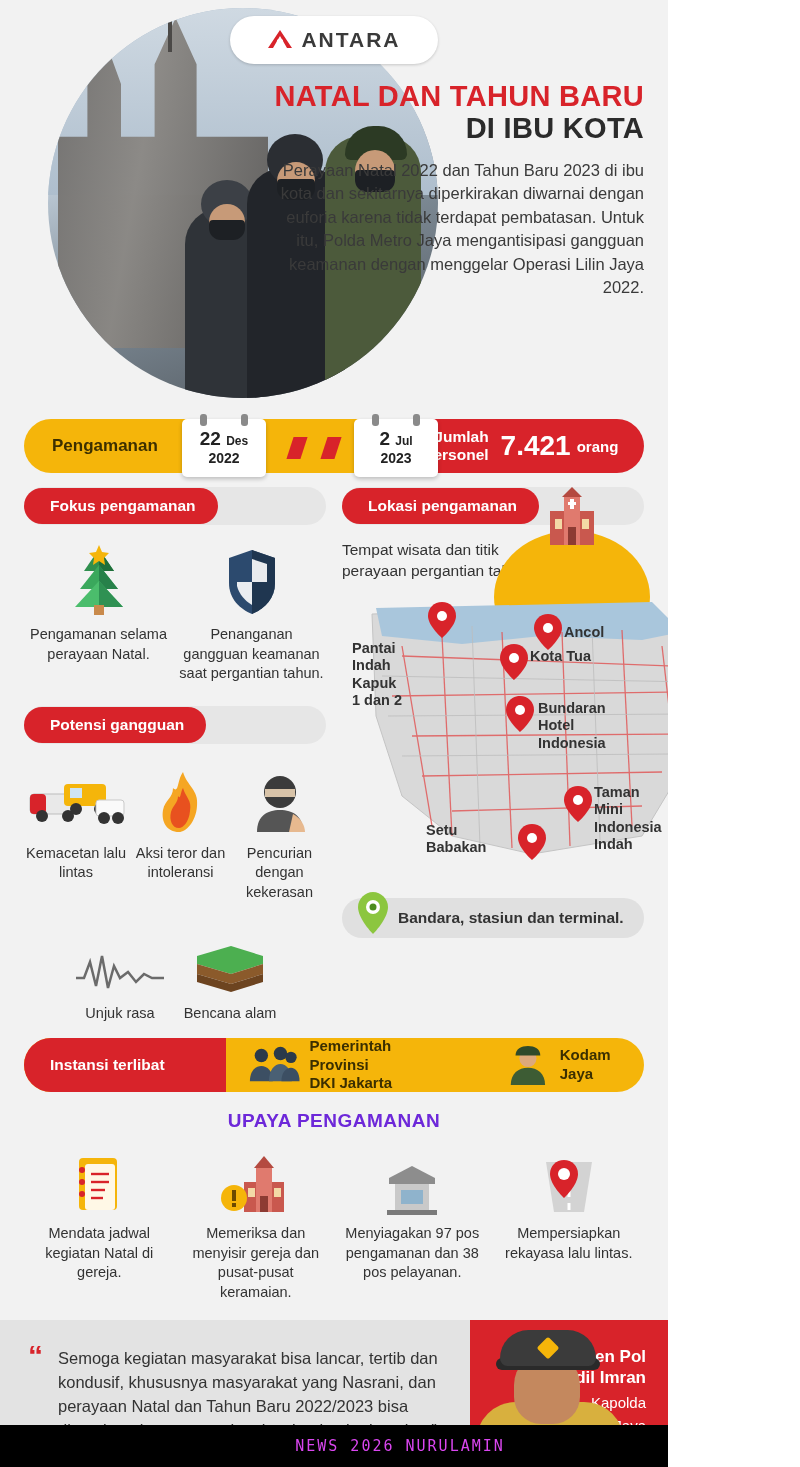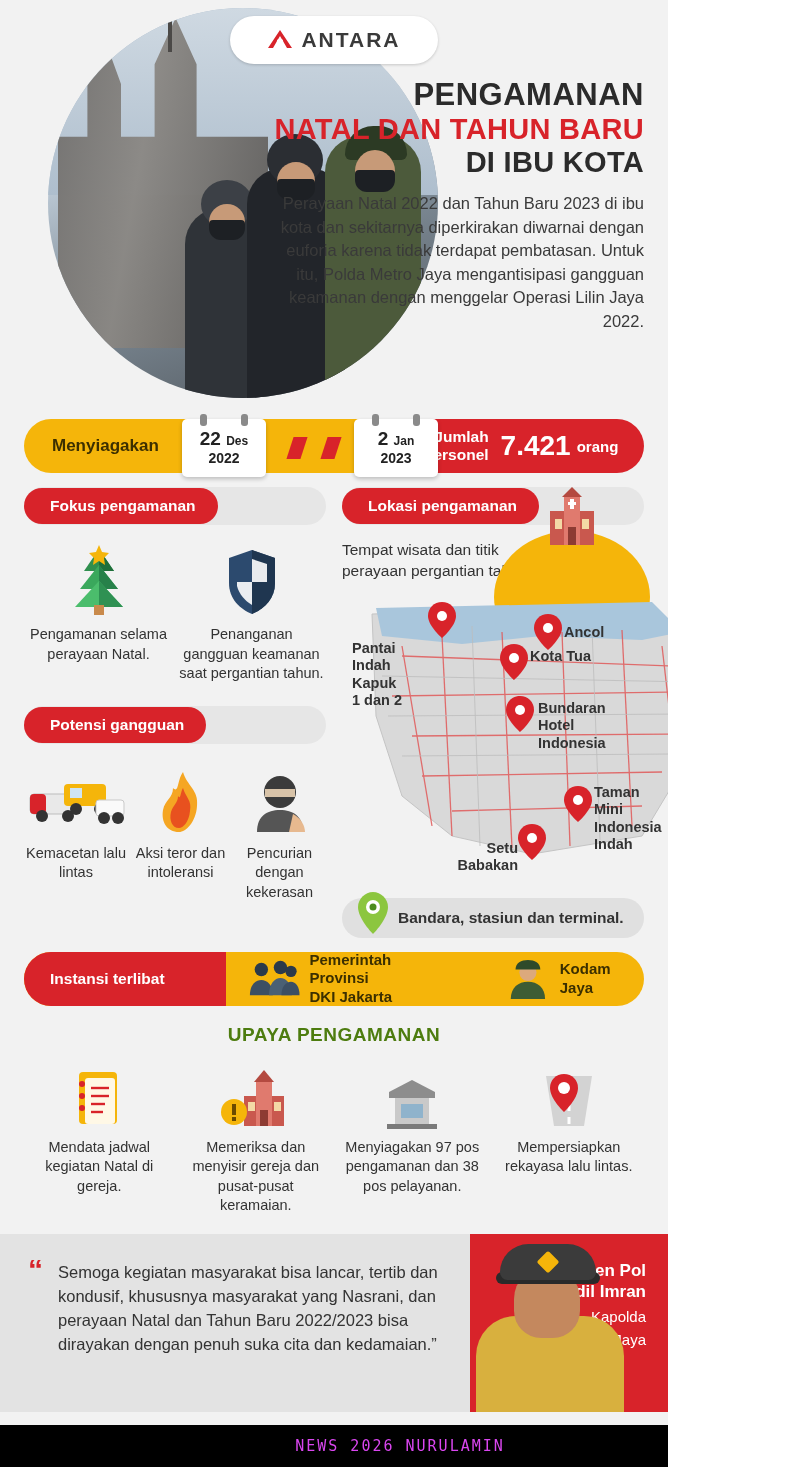--- a/index.html
+++ b/index.html
@@ -248,21 +248,21 @@
     border-radius: 27px 0 0 27px;
     display: flex; align-items: center; padding-left: 26px;
     color: #fff; font-size: 15.5px; font-weight: 700;
   }
   .inst .entry { display: flex; align-items: center; gap: 10px; padding-left: 22px; }
   .inst .entry .lbl { font-size: 15px; color: #3b2f00; font-weight: 600; line-height: 1.25; }
 
   
   .upaya-title {
     text-align: center; margin-top: 18px;
-    font-size: 19px; font-weight: 800; color: #4d7c0f; letter-spacing: .5px;
+    font-size: 19px; font-weight: 800; color: #6d28d9; letter-spacing: .5px;
   }
   .upaya {
     display: flex; gap: 6px; padding: 10px 24px 0 24px;
   }
   .upaya .cell { flex: 1; text-align: center; }
   .upaya .cell .cap { font-size: 14.5px; color: #333; line-height: 1.35; margin-top: 8px; }
   .upaya .icon-box { height: 74px; }
 
   
   .quote {
@@ -342,30 +342,29 @@
 
     <div class="logo-pill">
       <svg class="logo-mark" viewBox="0 0 26 22">
         <path d="M13 1 L25 19 L20 19 L13 7 L6 19 L1 19 Z" fill="#d8232a"></path>
         <circle cx="13" cy="13" r="3.2" fill="#ffffff"></circle>
       </svg>
       <span class="logo-text">ANTARA</span>
     </div>
 
     <div class="title-block">
-      <div class="t1">PENGAMANAN</div>
       <div class="t2">NATAL DAN TAHUN BARU</div>
       <div class="t3">DI IBU KOTA</div>
       <div class="lede">Perayaan Natal 2022 dan Tahun Baru 2023 di ibu kota dan sekitarnya diperkirakan diwarnai dengan euforia karena tidak terdapat pembatasan. Untuk itu, Polda Metro Jaya mengantisipasi gangguan keamanan dengan menggelar Operasi Lilin Jaya 2022.</div>
     </div>
   </div>
 
   <div class="band">
     <div class="band-left">
-      <span class="lbl">Menyiagakan</span>
+      <span class="lbl">Pengamanan</span>
     </div>
     <div class="band-right">
       <div class="jml-label">
         <div>Jumlah</div>
         <div>personel</div>
       </div>
       <span class="jml-num">7.421</span>
       <span class="jml-unit">orang</span>
     </div>
 
@@ -379,21 +378,21 @@
 
     <div class="arrows">
         <i></i>
         <i></i>
         <i></i>
       </div>
 
     <div class="cal cal2">
       <div class="d">
         <span style="font-size:19px;font-weight:800">2</span>
-        <span>Jan</span>
+        <span>Jul</span>
       </div>
       <div class="y">2023</div>
     </div>
   </div>
 
   <div class="cols">
 
     <div class="col-l">
 
       <div class="tag-wrap">
@@ -467,20 +466,40 @@
               <circle cx="31" cy="22" r="16" fill="#3b3b3b"></circle>
               <rect x="16" y="19" width="30" height="8" fill="#d8c3a8"></rect>
               <path d="M8 62 C8 46 18 40 31 40 C44 40 54 46 54 62 Z" fill="#555"></path>
               <path d="M44 44 C52 48 56 56 56 62 L40 62 Z" fill="#e7b98f"></path>
             </svg>
           </div>
           <div class="cap">Pencurian dengan kekerasan</div>
         </div>
       </div>
 
+      <div class="grid2b">
+        <div class="cell">
+          <div class="icon-box">
+            <svg width="92" height="48" viewBox="0 0 92 48">
+              <polyline points="2,30 10,30 16,14 22,38 28,8 34,40 40,18 46,30 54,24 62,34 70,26 78,30 90,30" fill="none" stroke="#6b6b6b" stroke-width="2.5"></polyline>
+            </svg>
+          </div>
+          <div class="cap">Unjuk rasa</div>
+        </div>
+        <div class="cell">
+          <div class="icon-box">
+            <svg width="78" height="58" viewBox="0 0 78 58">
+              <path d="M6 18 L40 8 L72 18 L72 26 L40 36 L6 26 Z" fill="#4caf50"></path>
+              <path d="M6 26 L40 36 L72 26 L72 36 L40 46 L6 36 Z" fill="#8b5a2b"></path>
+              <path d="M6 36 L40 46 L72 36 L72 44 L40 54 L6 44 Z" fill="#6d4420"></path>
+            </svg>
+          </div>
+          <div class="cap">Bencana alam</div>
+        </div>
+      </div>
     </div>
 
     <div class="col-r">
       <div class="tag-wrap">
         <span class="tag">Lokasi pengamanan</span>
       </div>
 
       <div class="loc-panel">
         <div class="circle-yellow">
           <svg width="56" height="60" viewBox="0 0 56 60" style="position:absolute;top:-44px;left:50px">
@@ -567,21 +586,21 @@
           <div>Bundaran</div>
           <div>Hotel</div>
           <div>Indonesia</div>
         </div>
         <div class="pin-label" style="left:252px;top:188px;width:100px">
           <div>Taman</div>
           <div>Mini</div>
           <div>Indonesia</div>
           <div>Indah</div>
         </div>
-        <div class="pin-label" style="left:84px;top:244px;width:92px;text-align:right">
+        <div class="pin-label" style="left:84px;top:226px;width:92px;text-align:left">
           <div>Setu</div>
           <div>Babakan</div>
         </div>
       </div>
 
       <div class="bandara-bar">
         <svg style="position:absolute;left:14px;top:-8px" width="34" height="46" viewBox="0 0 34 46">
           <path d="M17 2 C9 2 2 9 2 17 C2 29 17 44 17 44 C17 44 32 29 32 17 C32 9 25 2 17 2 Z" fill="#8cc63f"></path>
           <circle cx="17" cy="17" r="7" fill="#fff"></circle>
           <circle cx="17" cy="17" r="3.5" fill="#4c8c1d"></circle>

